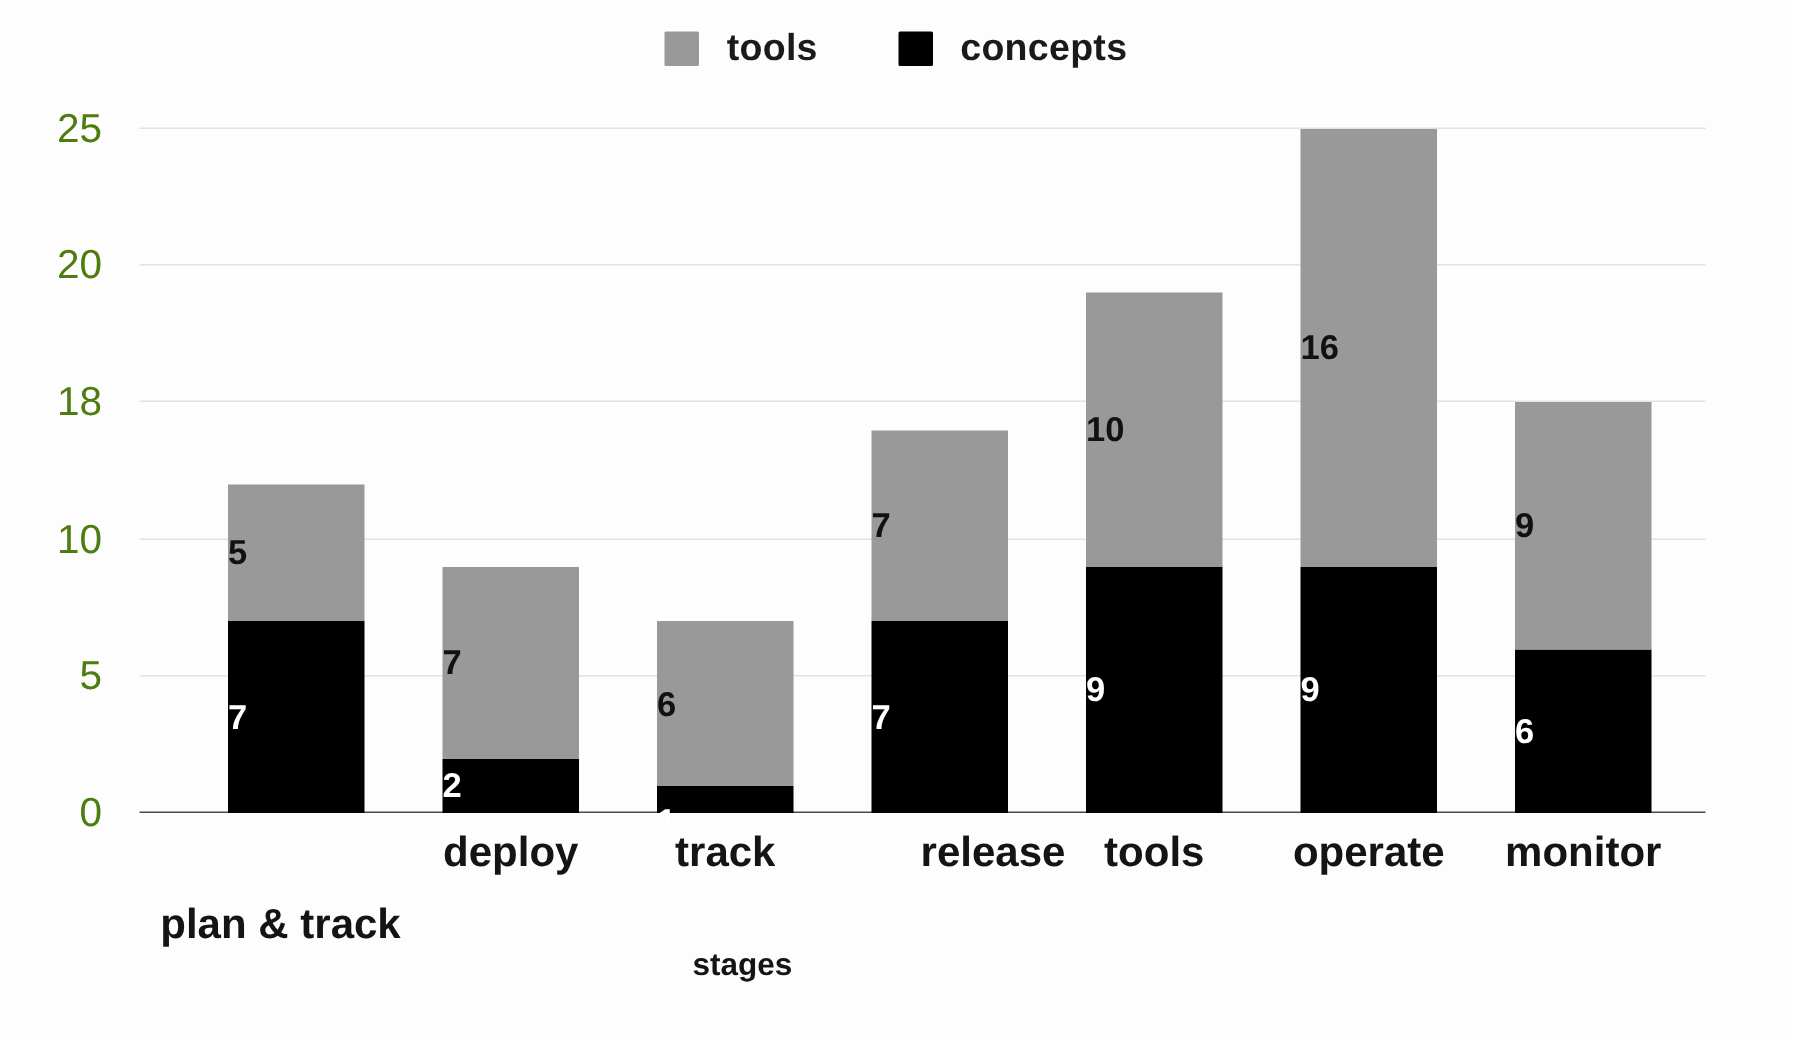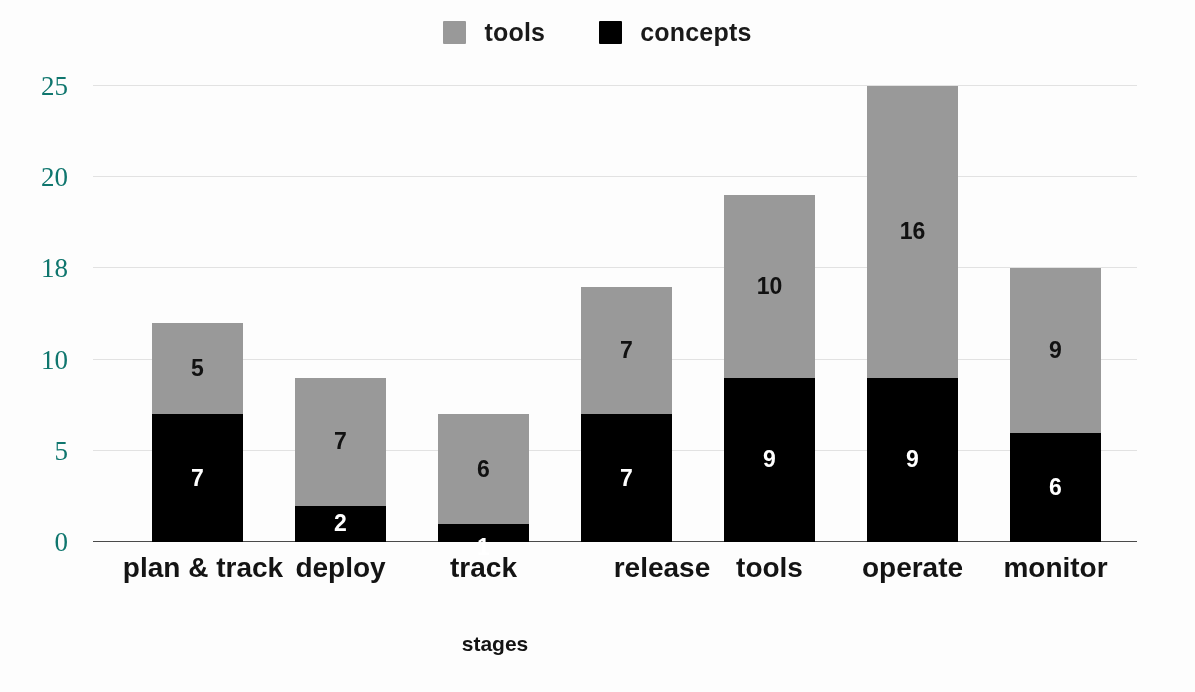--- a/index.html
+++ b/index.html
@@ -34,36 +34,35 @@
   .gridline{
     position:absolute;left:0;width:100%;height:1px;
     background:#e2e2e2;
   }
   .gridline.axis-zero{background:#4a4a4a;height:1.5px;}
 
   .ylabels{position:absolute;left:0;top:86px;width:80px;height:456px;}
   .ylabel{
     position:absolute;right:12px;
     transform:translateY(-50%);
-    font-size:27px;color:#0f766e;
+    font-size:27px;color:#4d7c0f;
     white-space:nowrap;
-    font-family:Liberation Serif, serif;
   }
 
   .bars{
     position:absolute;left:0;top:0;width:100%;height:100%;
   }
   .bar-group{
     position:absolute;bottom:0;
     width:91px;
     display:flex;flex-direction:column-reverse;
   }
   .seg{
     position:relative;width:100%;
-    display:flex;align-items:center;justify-content:center;
+    display:flex;align-items:center;
   }
   .seg-concepts{background:#000000;}
   .seg-tools{background:#999999;}
   .seg-value{
     font-size:23px;font-weight:bold;line-height:1;
     position:relative;
   }
   .seg-concepts .seg-value{color:#ffffff;}
   .seg-tools .seg-value{color:#111111;}
   
@@ -172,21 +171,21 @@
             <span class="seg-value">6</span>
           </div>
           <div class="seg seg-tools" style="height: 164.16px;">
             <span class="seg-value">9</span>
           </div>
         </div>
       </div>
   </div>
 
   <div class="xlabels" id="xlabels">
-      <div class="xlabel" style="left: 110px;">plan &amp; track</div>
+      <div class="xlabel" style="left: 94px; margin-top: 48px;">plan &amp; track</div>
       <div class="xlabel" style="left: 247.5px;">deploy</div>
       <div class="xlabel" style="left: 390.5px;">track</div>
       <div class="xlabel" style="left: 545px; margin-left: 24px;">release</div>
       <div class="xlabel" style="left: 676.5px;">tools</div>
       <div class="xlabel" style="left: 819.5px;">operate</div>
       <div class="xlabel" style="left: 962.5px;">monitor</div>
     </div>
 
   <div class="xtitle">stages</div>
 

